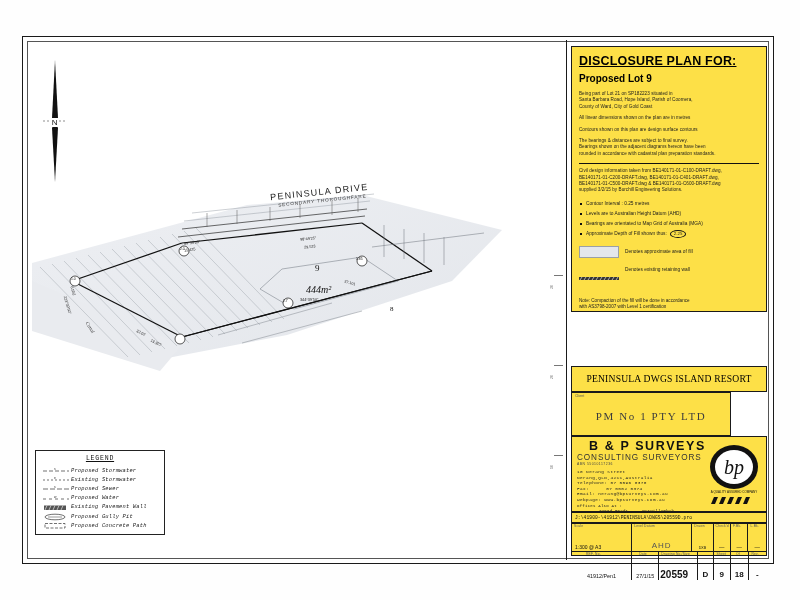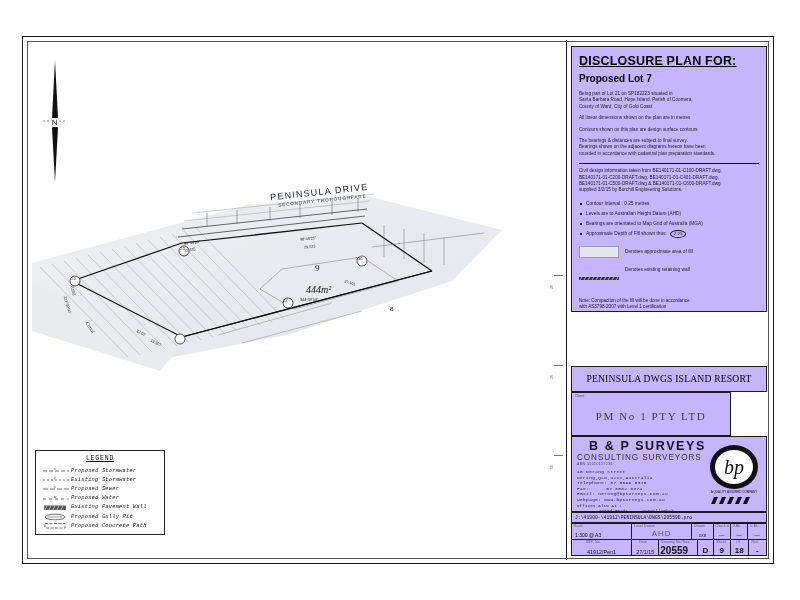--- a/index.html
+++ b/index.html
@@ -53,21 +53,21 @@
   .legend-sym svg { position:absolute; left:0; top:0; }
   .legend-txt {
     font-size:5.4px; color:#222; font-style:italic; letter-spacing:.2px;
     font-family:"Liberation Mono", monospace; white-space:nowrap;
   }
   
   .panel {
     position:absolute; left:566px; top:40px; width:204px; height:520px;
     border-left:1px solid #1a1a1a;
   }
-  .pbox { position:absolute; left:0; border:1px solid #1a1a1a; background:#c4b5fd; }
+  .pbox { position:absolute; left:0; border:1px solid #1a1a1a; background:#fde047; }
   
   .notes { left:4px; top:6px; width:196px; height:266px; padding:6px 7px; }
   .dp-title {
     font-size:12.5px; font-weight:bold; letter-spacing:.2px; color:#000;
     text-decoration:underline; margin:1px 0 5px 0;
     font-family:"Liberation Sans", sans-serif;
   }
   .dp-sub {
     font-size:10px; font-weight:bold; color:#000; margin:0 0 7px 0;
     font-family:"Liberation Sans", sans-serif;
@@ -144,21 +144,21 @@
   .co-offices .cols { display:flex; gap:14px; padding-left:22px; }
   .logo { position:absolute; right:6px; top:6px; width:52px; height:62px; }
   
   .path {
     left:4px; top:472px; width:196px; height:11px;
     font-size:4.6px; color:#111; padding:2px 3px;
     font-family:"Liberation Mono", monospace; letter-spacing:.1px;
   }
   
   .tblock { left:4px; top:483px; width:196px; height:33px; }
-  .trow { display:flex; width:100%; height:16px; }
+  .trow { display:flex; width:100%; height:28px; }
   .trow.first { border-bottom:1px solid #1a1a1a; }
   .tcell { border-right:1px solid #1a1a1a; position:relative; padding:0; }
   .tcell:last-child { border-right:none; }
   .tlab {
     position:absolute; left:2px; top:0px; font-size:3.3px; color:#555;
     letter-spacing:.2px; font-family:"Liberation Sans", sans-serif;
   }
   .tval {
     position:absolute; left:0; right:0; bottom:1px; text-align:center;
     font-size:5.4px; color:#111; font-family:"Liberation Sans", sans-serif;
@@ -393,21 +393,21 @@
           </svg>
       </span>
       <span class="legend-txt">Proposed Concrete Path</span>
     </div>
   </div>
 
   <div class="panel">
 
     <div class="pbox notes">
       <div class="dp-title">DISCLOSURE PLAN FOR:</div>
-      <div class="dp-sub">Proposed Lot  7</div>
+      <div class="dp-sub">Proposed Lot  9</div>
       <div class="para" style="white-space:pre-line;">Being part of Lot 21 on SP182223 situated in
 Santa Barbara Road, Hope Island, Parish of Coomera,
 County of Ward, City of Gold Coast</div>
       <div class="para">All linear dimensions shown on the plan are in metres</div>
       <div class="para">Contours shown on this plan are design surface contours</div>
       <div class="para tight" style="white-space:pre-line;">The bearings &amp; distances are subject to final survey.
 Bearings shown on the adjacent diagrams hereon have been
 rounded in accordance with cadastral plan preparation standards.</div>
       <div class="para" style="white-space:pre-line;border-top:1px solid #111;padding-top:4px;">Civil design information taken from BE140171-01-C100-DRAFT.dwg,
 BE140171-01-C200-DRAFT.dwg, BE140171-01-C401-DRAFT.dwg,

